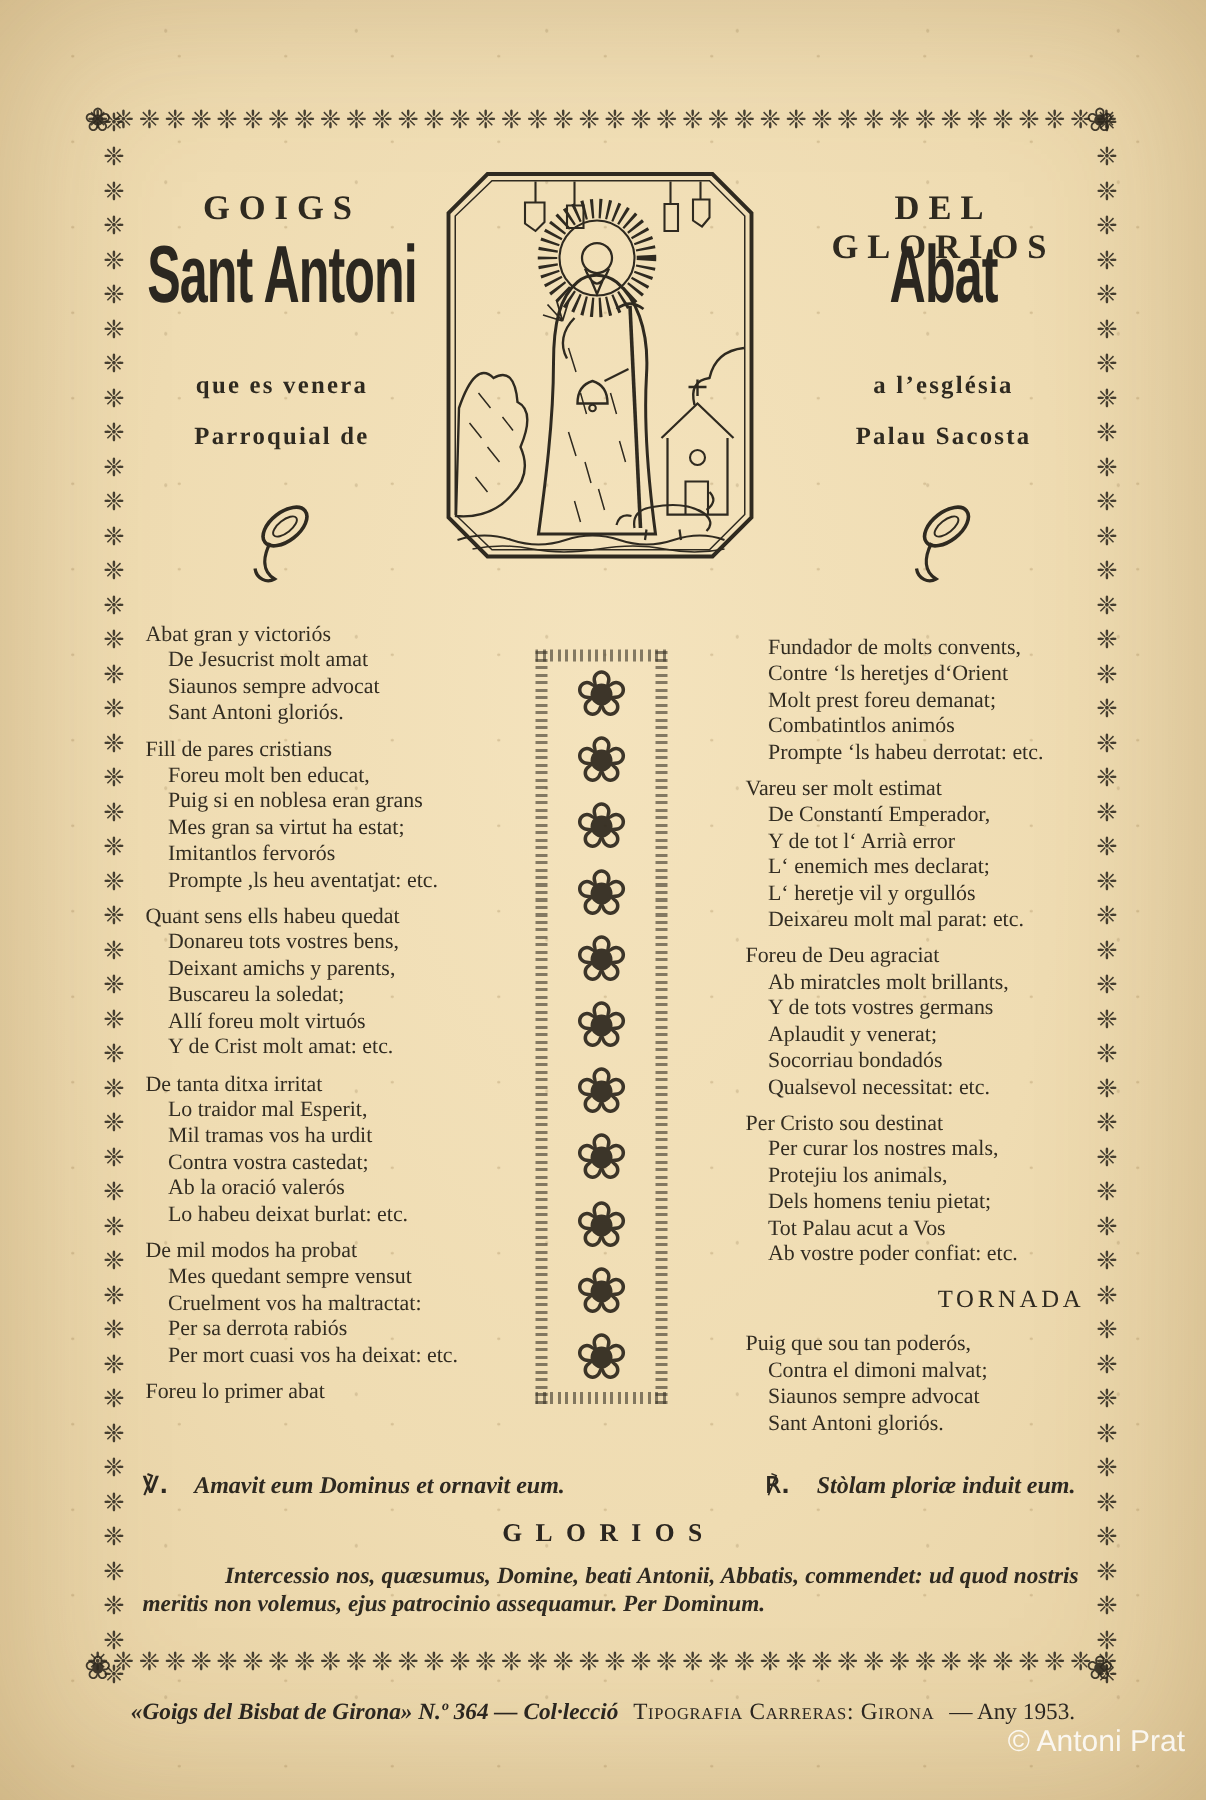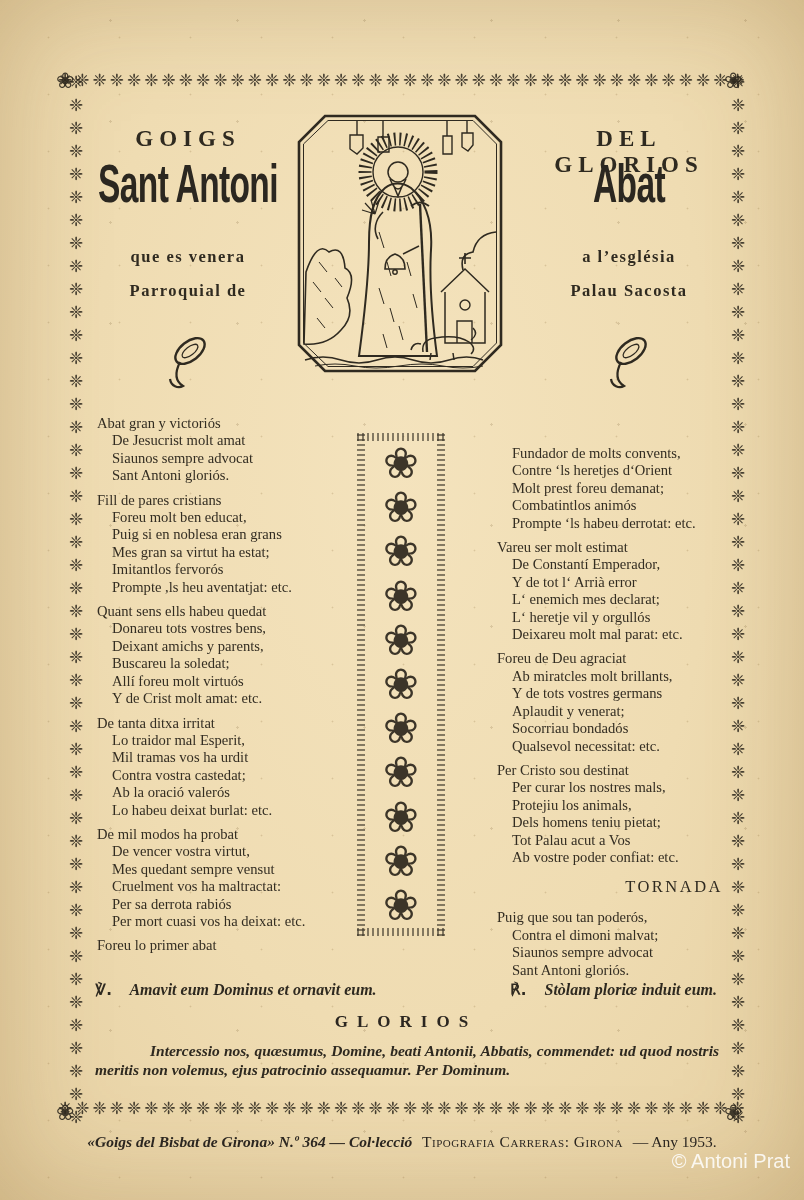--- a/index.html
+++ b/index.html
@@ -36,21 +36,21 @@
     white-space:nowrap;text-align:center;color:#2b2720;}
   .venline{position:absolute;width:100%;font-weight:bold;font-size:16.5px;letter-spacing:1.5px;}
   .ven1{top:247px;} .ven2{top:281px;}
   .fleuron{position:absolute;top:330px;left:0;width:100%;text-align:center;}
   
   .woodcut{position:absolute;left:295px;top:112px;width:210px;height:263px;}
   .woodcut svg{display:block;}
   
   .vcol{position:absolute;font-size:14.6px;}
   .vcol.lft{left:97px;top:415px;width:262px;}
-  .vcol.rgt{left:497px;top:424px;width:226px;margin-top:21px;}
+  .vcol.rgt{left:497px;top:424px;width:226px;}
   .stanza{margin:0 0 7px 0;}
   .stanza .vline{line-height:17.4px;white-space:nowrap;padding-left:15px;color:#332d22;}
   .stanza .vline:first-child{padding-left:0;}
   .stanza.continuation .vline:first-child{padding-left:15px;}
   .tornada-hd{margin:11px 0 12px 0;text-align:right;font-size:16.5px;letter-spacing:2.5px;color:#2f2a20;}
   
   .band{position:absolute;left:357px;top:433px;width:88px;height:503px;}
   .band .edge{position:absolute;background:repeating-linear-gradient(0deg,#38322698 0 2px,transparent 2px 5px);}
   .band .e-l{left:0;top:0;bottom:0;width:8px;}
   .band .e-r{right:0;top:0;bottom:0;width:8px;}
@@ -188,21 +188,20 @@
     <div class="stanza">
         <div class="vline">De tanta ditxa irritat</div>
         <div class="vline">Lo traidor mal Esperit,</div>
         <div class="vline">Mil tramas vos ha urdit</div>
         <div class="vline">Contra vostra castedat;</div>
         <div class="vline">Ab la oració valerós</div>
         <div class="vline">Lo habeu deixat burlat:  etc.</div>
       </div>
     <div class="stanza">
         <div class="vline">De mil modos ha probat</div>
-        <div class="vline">De vencer vostra virtut,</div>
         <div class="vline">Mes quedant sempre vensut</div>
         <div class="vline">Cruelment vos ha maltractat:</div>
         <div class="vline">Per sa derrota rabiós</div>
         <div class="vline">Per mort cuasi vos ha deixat: etc.</div>
       </div>
     <div class="stanza">
         <div class="vline">Foreu lo primer abat</div>
       </div>
   </div>
 

